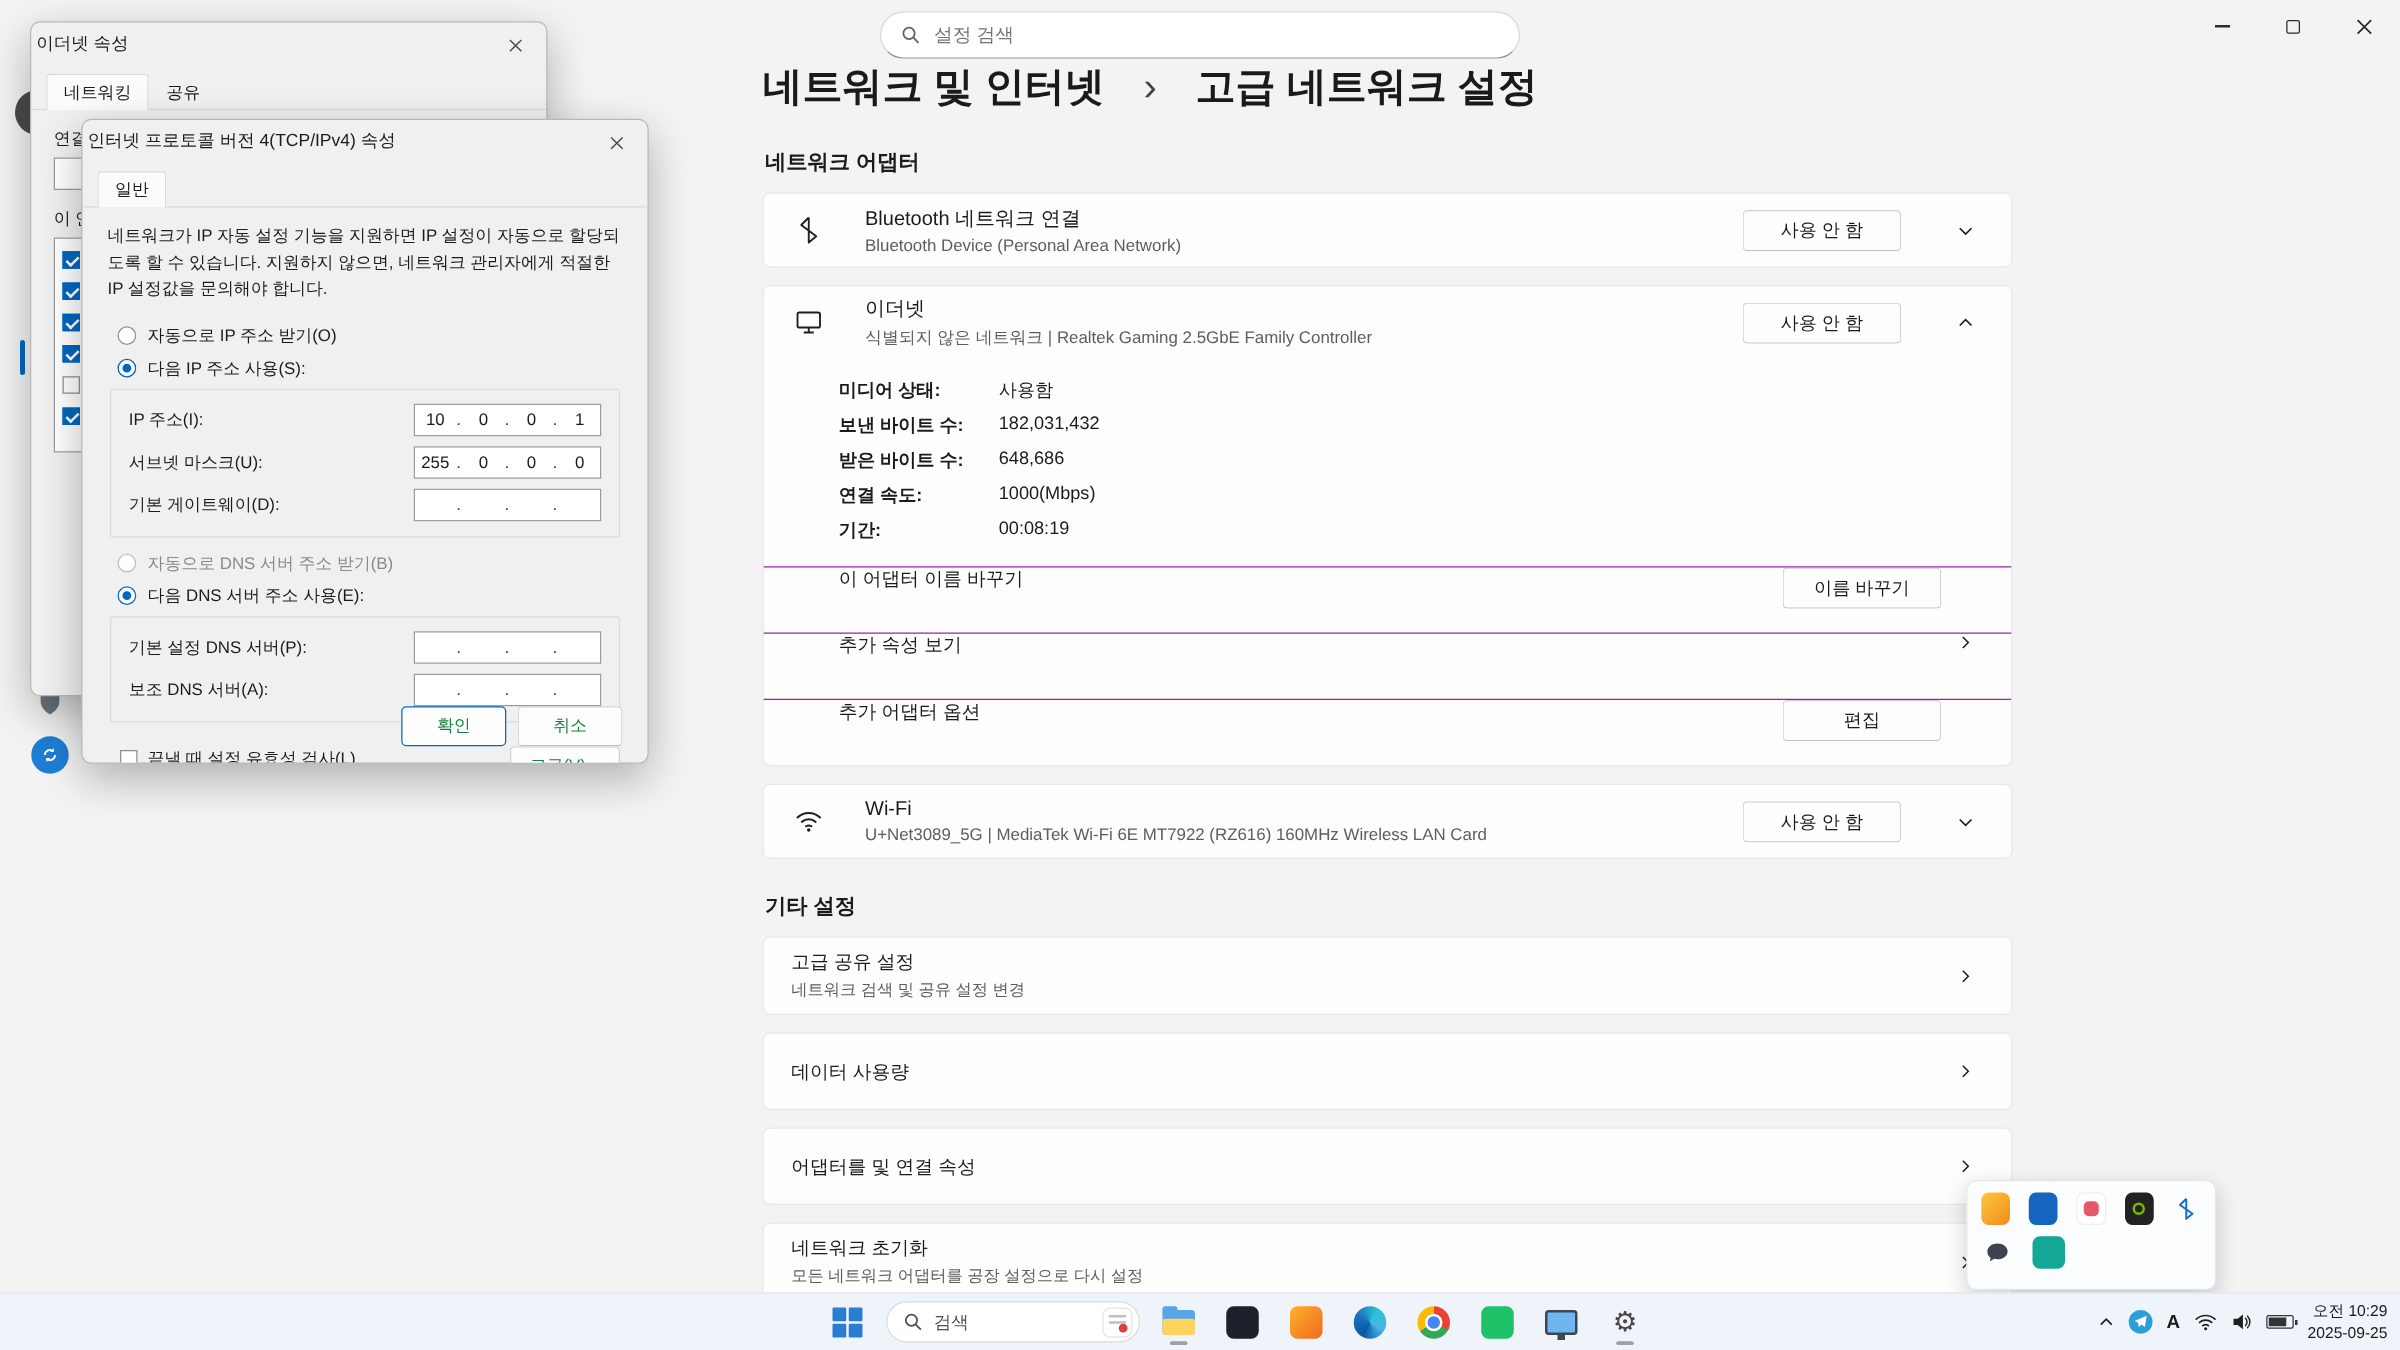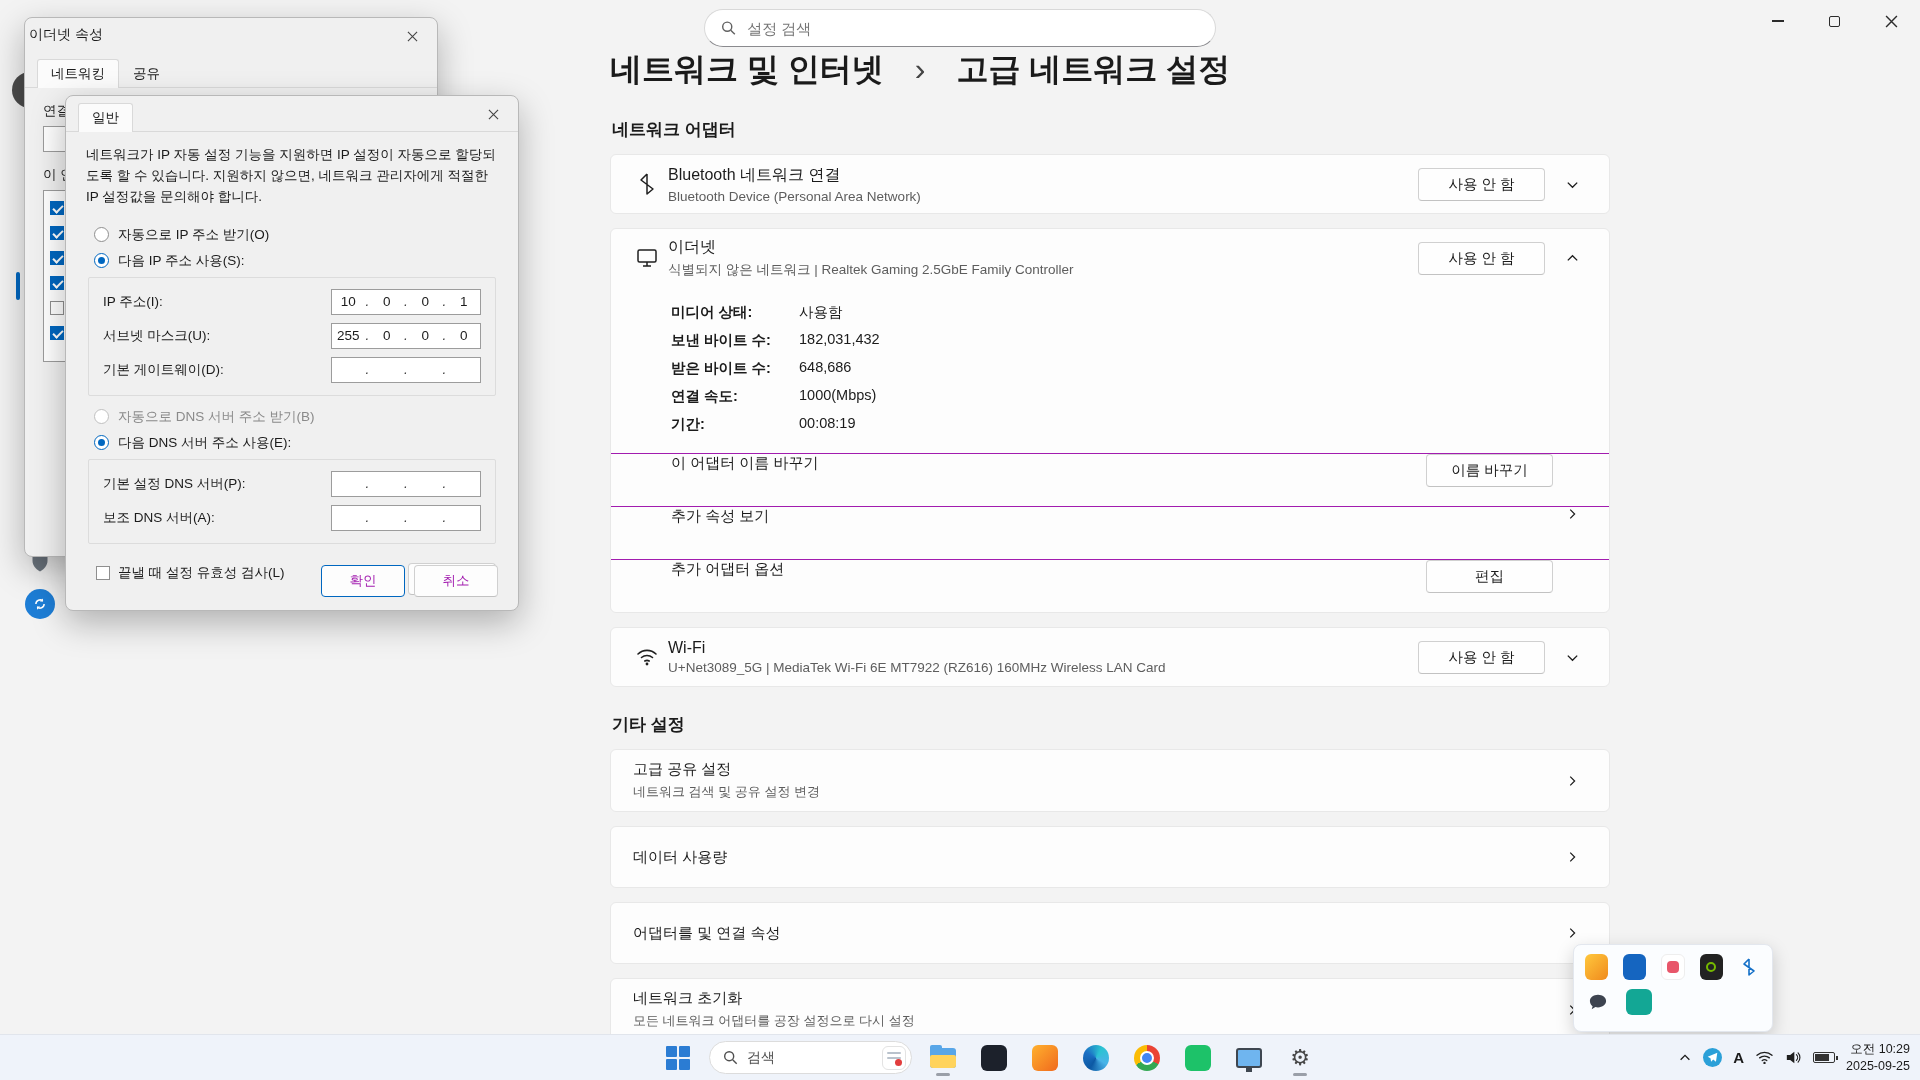--- a/index.html
+++ b/index.html
@@ -23,21 +23,21 @@
   .settings-search input { border:none; outline:none; background:transparent; font:15px "Liberation Sans",sans-serif; width:100%; color:#404040; }
   .settings-search input::placeholder { color:#757575; }
 
   
   .content { position:absolute; left:610px; top:48px; width:1000px; }
   .breadcrumb { font-size:32px; font-weight:600; color:#1a1a1a; display:flex; gap:31px; align-items:baseline; }
   .breadcrumb .sep { font-weight:400; color:#444; }
   .section-h { font-size:17px; font-weight:600; margin:26px 0 13px 2px; }
 
   .card { background:#fdfdfd; border:1px solid #e8e8e8; border-radius:6px; margin-bottom:14px; }
-  .adapter-head { display:flex; align-items:center; min-height:58px; padding:0 18px 0 22px; gap:8px; }
+  .adapter-head { display:flex; align-items:center; min-height:58px; padding:0 18px 0 22px; gap:32px; }
   .a-icon { width:27px; display:flex; justify-content:center; }
   .a-text { flex:1; }
   .a-name { font-size:16px; }
   .a-desc { font-size:13.5px; color:#5d5d5d; margin-top:3px; }
   .pill-btn { min-width:127px; height:33px; display:flex; align-items:center; justify-content:center;
     background:#fefefe; border:1px solid #d0d0d0; border-bottom-color:#c2c2c2; border-radius:4px;
     font-size:14.5px; cursor:pointer; }
   .chev-col { width:38px; display:flex; justify-content:center; cursor:pointer; }
 
   .eth-details { padding:16px 22px 10px 60px; }
@@ -94,21 +94,21 @@
   .grp { border:1px solid #dcdcdc; border-radius:2px; margin:3px 2px 8px; padding:11px 14px 4px; }
   .f-row { display:flex; align-items:center; margin-bottom:8px; }
   .f-row .flab { flex:1; }
   .ip-field { width:150px; height:26px; background:#fff; border:1px solid #9c9c9c; display:flex; align-items:center; }
   .seg { flex:1; text-align:center; font-size:13.5px; }
   .ipdot { width:6px; text-align:center; color:#333; }
   .ipdot::after { content:"."; }
   .bottom-row { display:flex; align-items:center; justify-content:space-between; margin:8px 2px 0; }
   .chk-row { display:flex; align-items:center; gap:8px; margin-left:8px; }
   .btn { background:#fdfdfd; border:1px solid #d0d0d0; border-bottom-color:#c2c2c2; border-radius:4px;
-    font-size:13.5px; padding:6px 15px; cursor:pointer; color:#a21caf; text-align:center;margin-top:11px; }
+    font-size:13.5px; padding:6px 15px; cursor:pointer; color:#15803d; text-align:center;margin-top:11px; }
   .dlg-footer { position:absolute; right:20px; bottom:13px; display:flex; gap:9px; }
   .dlg-footer .btn { min-width:84px; }
   .btn.primary { border-color:#0067c0; }
 
   
   .flyout { position:absolute; left:1573px; top:944px; width:200px; height:88px; background:#fbfdff;
     border:1px solid #e3e7ee; border-radius:8px; box-shadow:0 6px 18px rgba(0,0,0,.18);
     padding:9px 11px; z-index:35; }
   .fly-row { display:flex; gap:15px; margin-bottom:9px; }
   .fly-ic { width:26px; height:26px; border-radius:6px; display:flex; align-items:center; justify-content:center; cursor:pointer; }
@@ -385,20 +385,21 @@
           <span class="chk"></span>
         </div>
       <div class="li-row">
           <span class="chk checked"></span>
         </div>
     </div>
   </div>
 </div>
 
 <div class="dialog dlg-ip">
+  <div class="titlebar">인터넷 프로토콜 버전 4(TCP/IPv4) 속성</div>
   <div class="dlg-close">
     <svg width="11" height="11" viewBox="0 0 12 12">
         <path d="M1 1l10 10M11 1L1 11" stroke="#444" stroke-width="1.2"></path>
       </svg>
   </div>
   <div class="tabstrip">
     <span class="tab active">일반</span>
   </div>
   <div class="body">
     <div class="desc">네트워크가 IP 자동 설정 기능을 지원하면 IP 설정이 자동으로 할당되도록 할 수 있습니다. 지원하지 않으면, 네트워크 관리자에게 적절한 IP 설정값을 문의해야 합니다.</div>

